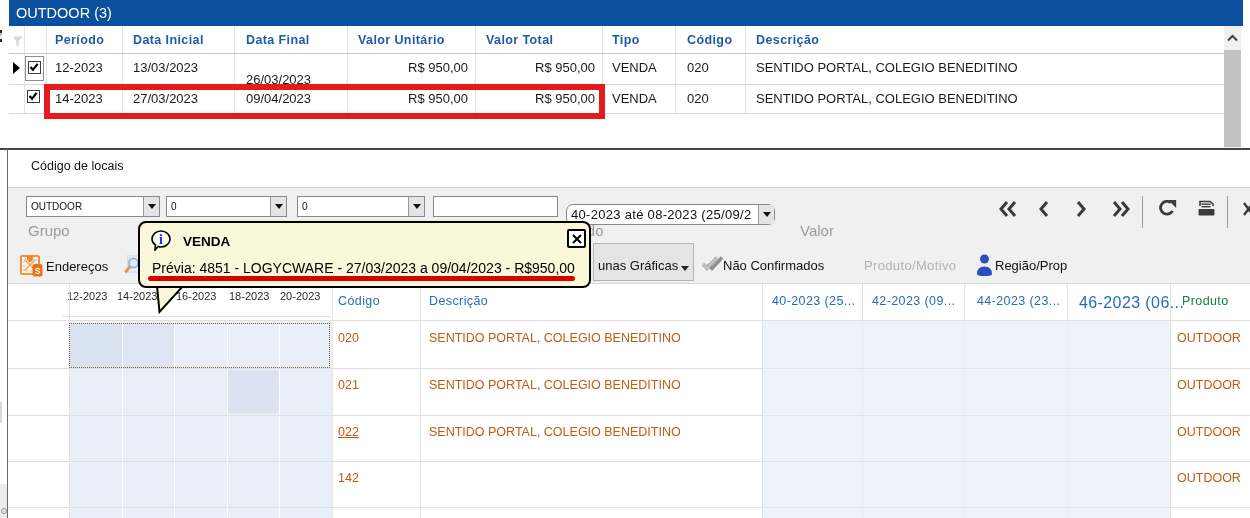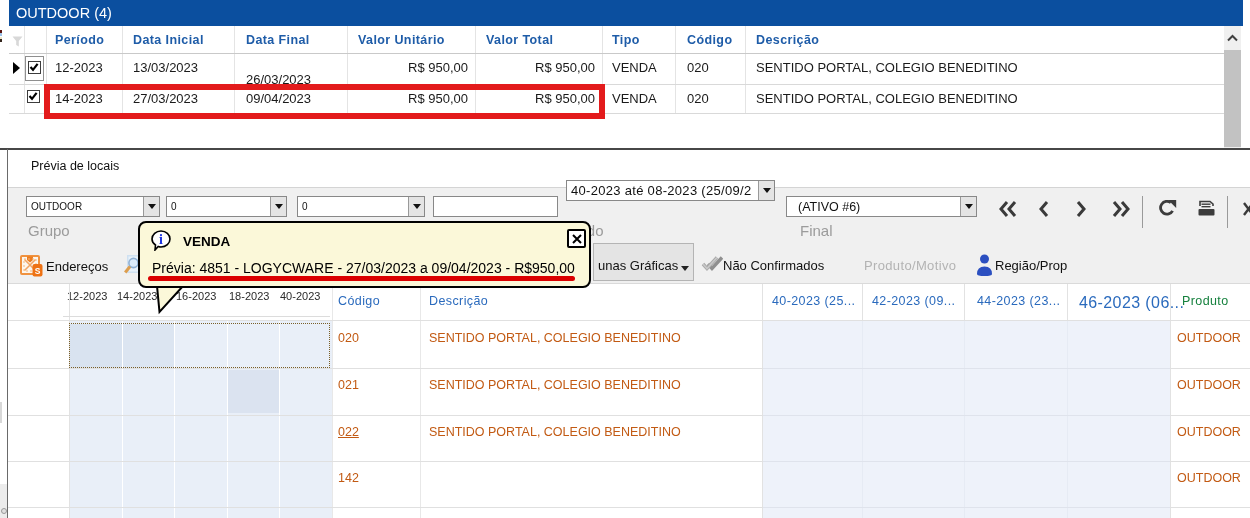--- a/index.html
+++ b/index.html
@@ -21,21 +21,21 @@
 </head>
 <body>
 <div id="page">
 
   <div class="abs" style="left:0;top:30px;width:2px;height:3px;background:#5b1410;"></div>
   <div class="abs" style="left:0;top:33px;width:2px;height:3px;background:#9ec3e8;"></div>
   <div class="abs" style="left:0;top:37px;width:2px;height:2px;background:#efe8c8;"></div>
   <div class="abs" style="left:0;top:39px;width:2px;height:3px;background:#33251c;"></div>
 
   <div class="abs" style="left:9px;top:0;width:1234px;height:26px;background:#0b4f9f;"></div>
-  <div class="abs" style="left:16px;top:5px;color:#fff;font-size:14.5px;">OUTDOOR (4)</div>
+  <div class="abs" style="left:16px;top:5px;color:#fff;font-size:14.5px;">OUTDOOR (3)</div>
 
   <div class="abs" style="left:9px;top:26px;width:1215px;height:122px;background:#fff;"></div>
 
   <div class="vline" style="left:24px;top:26px;height:87px;"></div>
   <div class="vline" style="left:46px;top:26px;height:87px;"></div>
   <div class="vline" style="left:122px;top:26px;height:87px;"></div>
   <div class="vline" style="left:234px;top:26px;height:87px;"></div>
   <div class="vline" style="left:347px;top:26px;height:87px;"></div>
   <div class="vline" style="left:475px;top:26px;height:87px;"></div>
   <div class="vline" style="left:602px;top:26px;height:87px;"></div>
@@ -94,53 +94,48 @@
   <div class="abs" style="left:1224px;top:26px;width:17px;height:122px;background:#f0f0f0;"></div>
   <div class="abs" style="left:1224px;top:50px;width:17px;height:97px;background:#c2c2c2;"></div>
   <svg class="abs" style="left:1226px;top:33px;" width="13" height="11" viewBox="0 0 13 11">
       <path d="M2 7.5 L6.5 3 L11 7.5" fill="none" stroke="#404040" stroke-width="2"></path>
     </svg>
 
   <div class="abs" style="left:0;top:148px;width:1250px;height:2px;background:#474747;"></div>
 
   <div class="abs" style="left:7px;top:149px;width:1px;height:369px;background:#6a6a6a;"></div>
   <div class="abs" style="left:8px;top:150px;width:1242px;height:38px;background:#fff;"></div>
-  <div class="abs" style="left:31px;top:159px;color:#111;font-size:12.5px;">Prévia de locais</div>
+  <div class="abs" style="left:31px;top:159px;color:#111;font-size:12.5px;">Código de locais</div>
   <div class="abs" style="left:8px;top:187px;width:1242px;height:97px;background:#f0f0f0;border-top:1px solid #d4d4d4;"></div>
 
   <div class="combo" style="left:26px;top:196px;width:134px;">
     <div class="txt">OUTDOOR</div>
       <div class="btn"></div>
       <div class="tri"></div>
   </div>
   <div class="combo" style="left:166px;top:196px;width:121px;">
     <div class="txt">0</div>
       <div class="btn"></div>
       <div class="tri"></div>
   </div>
   <div class="combo" style="left:297px;top:196px;width:128px;">
     <div class="txt">0</div>
       <div class="btn"></div>
       <div class="tri"></div>
   </div>
   <div class="combo" style="left:433px;top:196px;width:125px;"></div>
-  <div class="combo" style="left:566px;top:180px;width:209px;">
+  <div class="combo" style="left:566px;top:204px;width:209px;border-radius:7px;">
     <div class="txt" style="font-size:13px;letter-spacing:0.3px;top:2px;">40-2023 até 08-2023 (25/09/2</div>
       <div class="btn"></div>
       <div class="tri"></div>
   </div>
-  <div class="combo" style="left:786px;top:196px;width:191px;">
-    <div class="txt" style="font-size:12.5px;top:3px;left:11px;">(ATIVO #6)</div>
-      <div class="btn"></div>
-      <div class="tri"></div>
-  </div>
 
   <div class="gl" style="left:28px;top:222px;">Grupo</div>
   <div class="gl" style="left:551px;top:222px;">Período</div>
-  <div class="gl" style="left:800px;top:222px;">Final</div>
+  <div class="gl" style="left:800px;top:222px;">Valor</div>
 
   <svg class="abs" style="left:998px;top:200px;" width="20" height="18" viewBox="0 0 20 18">
     <path d="M9 2 L3 9 L9 16" fill="none" stroke="#3a3a3a" stroke-width="3"></path>
     <path d="M17 2 L11 9 L17 16" fill="none" stroke="#3a3a3a" stroke-width="3"></path>
   </svg>
   <svg class="abs" style="left:1037px;top:200px;" width="14" height="18" viewBox="0 0 14 18">
     <path d="M10 2 L4 9 L10 16" fill="none" stroke="#3a3a3a" stroke-width="3"></path>
   </svg>
   <svg class="abs" style="left:1074px;top:200px;" width="14" height="18" viewBox="0 0 14 18">
     <path d="M4 2 L10 9 L4 16" fill="none" stroke="#3a3a3a" stroke-width="3"></path>
@@ -202,21 +197,21 @@
   </svg>
   <div class="abs" style="left:995px;top:258px;color:#111;font-size:13px;">Região/Prop</div>
 
   <div class="abs" style="left:8px;top:284px;width:1242px;height:234px;background:#fff;"></div>
   <div class="hline" style="left:8px;top:283px;width:1242px;background:#dadada;"></div>
 
   <div class="abs" style="left:67px;top:290px;color:#2b2b2b;font-size:11px;">12-2023</div>
   <div class="abs" style="left:117px;top:290px;color:#2b2b2b;font-size:11px;">14-2023</div>
   <div class="abs" style="left:176px;top:290px;color:#2b2b2b;font-size:11px;">16-2023</div>
   <div class="abs" style="left:229px;top:290px;color:#2b2b2b;font-size:11px;">18-2023</div>
-  <div class="abs" style="left:280px;top:290px;color:#2b2b2b;font-size:11px;">40-2023</div>
+  <div class="abs" style="left:280px;top:290px;color:#2b2b2b;font-size:11px;">20-2023</div>
   <div class="hdrblue" style="left:338px;top:294px;font-weight:normal;font-size:12.5px;color:#2a6abd;">Código</div>
   <div class="hdrblue" style="left:429px;top:294px;font-weight:normal;font-size:12.5px;color:#2a6abd;">Descrição</div>
   <div class="hdrblue" style="left:772px;top:294px;font-weight:normal;font-size:12.5px;color:#2a6abd;">40-2023 (25...</div>
   <div class="hdrblue" style="left:872px;top:294px;font-weight:normal;font-size:12.5px;color:#2a6abd;">42-2023 (09...</div>
   <div class="hdrblue" style="left:977px;top:294px;font-weight:normal;font-size:12.5px;color:#2a6abd;">44-2023 (23...</div>
   <div class="hdrblue" style="left:1079px;top:294px;font-weight:normal;font-size:16px;color:#2a6abd;">46-2023 (06...</div>
   <div class="hdrblue" style="left:1182px;top:294px;font-weight:normal;font-size:12.5px;color:#15803d;">Produto</div>
 
   <div class="vline" style="left:69px;top:284px;height:234px;background:#e2e2e2;"></div>
   <div class="vline" style="left:332px;top:284px;height:234px;background:#e8e8e8;"></div>

